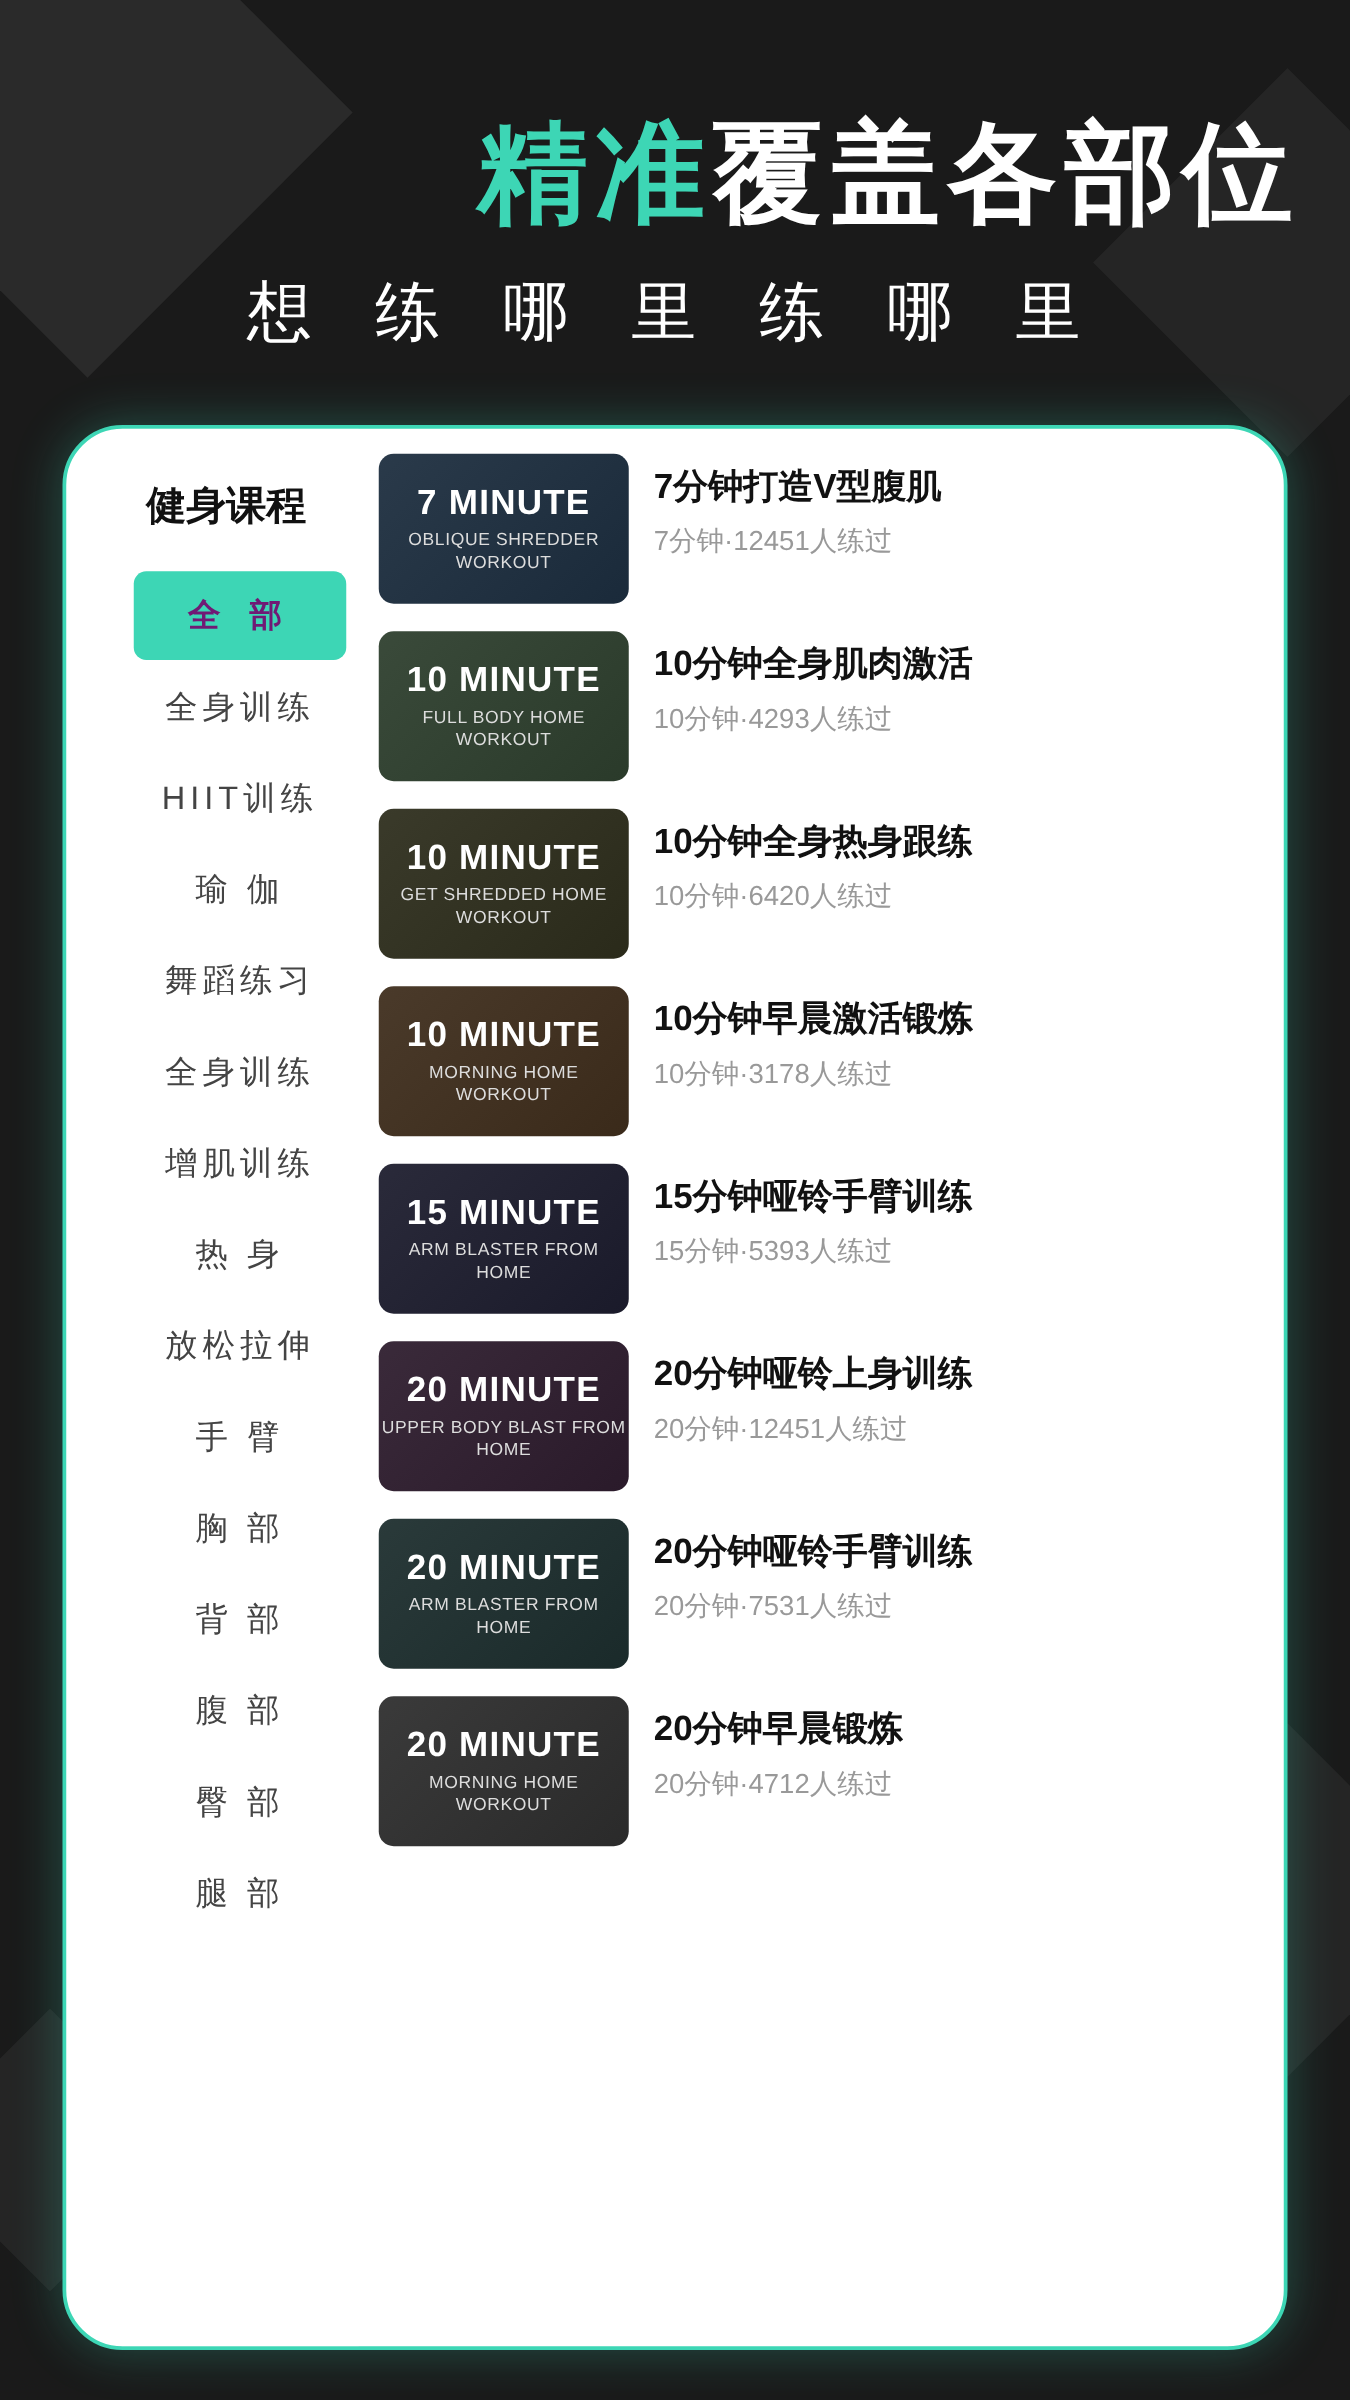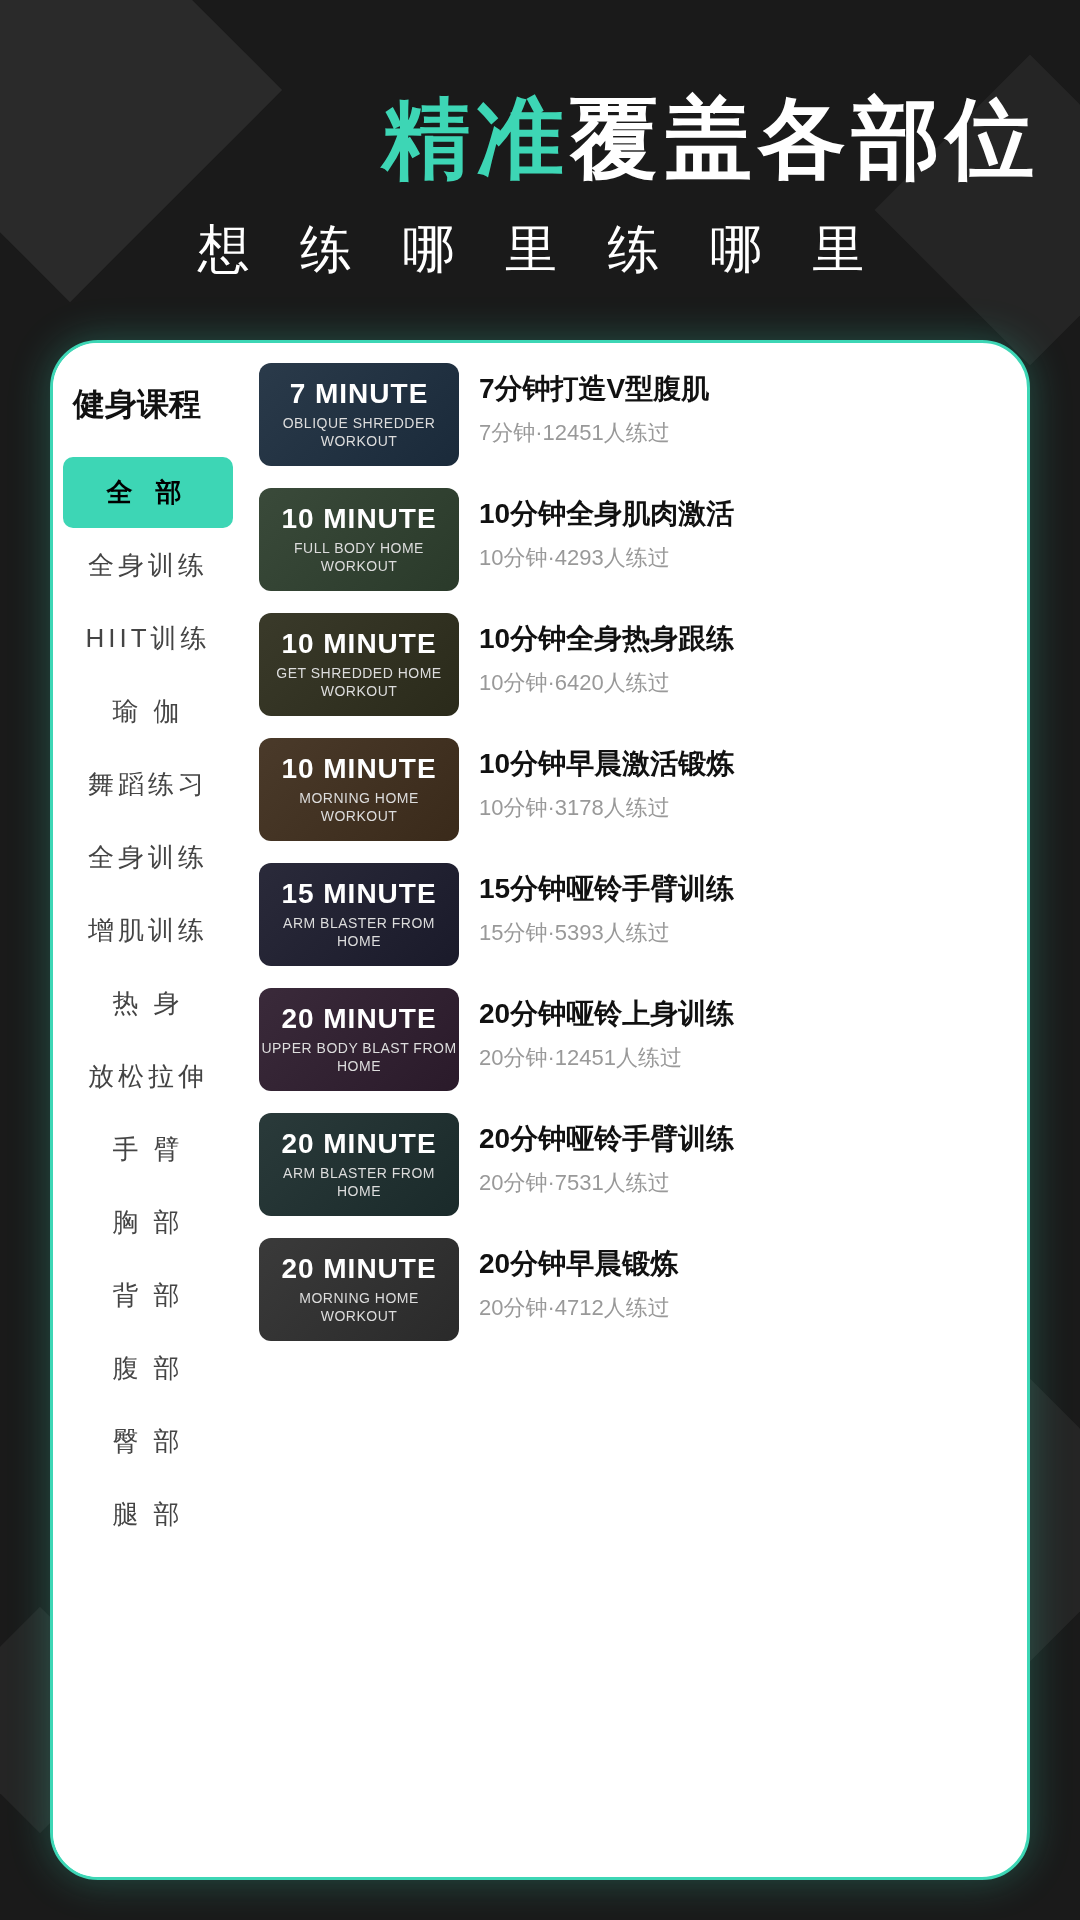--- a/index.html
+++ b/index.html
@@ -70,20 +70,21 @@
       top: 340px;
       left: 50px;
       right: 50px;
       bottom: 40px;
       background: #ffffff;
       border-radius: 48px;
       border: 3px solid #3dd6b5;
       z-index: 2;
       overflow: hidden;
       box-shadow: 0 0 40px rgba(61, 214, 181, 0.3);
+      padding-left: 44px;
     }
 
     .card-inner {
       display: flex;
       height: 100%;
     }
 
     
     .sidebar {
       width: 190px;
@@ -106,21 +107,21 @@
       text-align: center;
       font-size: 26px;
       color: #444;
       cursor: pointer;
       border-radius: 10px;
       margin: 2px 10px;
       letter-spacing: 4px;
     }
     .sidebar-item.active {
       background: #3dd6b5;
-      color: #000000;
+      color: #701a75;
       font-weight: 600;
       letter-spacing: 8px;
     }
 
     
     .content {
       flex: 1;
       overflow-y: auto;
       padding: 20px 24px 20px 16px;
     }
@@ -128,21 +129,21 @@
     
     .workout-item {
       display: flex;
       align-items: flex-start;
       margin-bottom: 22px;
       gap: 20px;
     }
 
     .workout-thumbnail {
       width: 200px;
-      height: 103px;
+      height: 120px;
       flex-shrink: 0;
       border-radius: 12px;
       overflow: hidden;
       background: #222;
       position: relative;
       display: flex;
       align-items: center;
       justify-content: center;
     }
 

